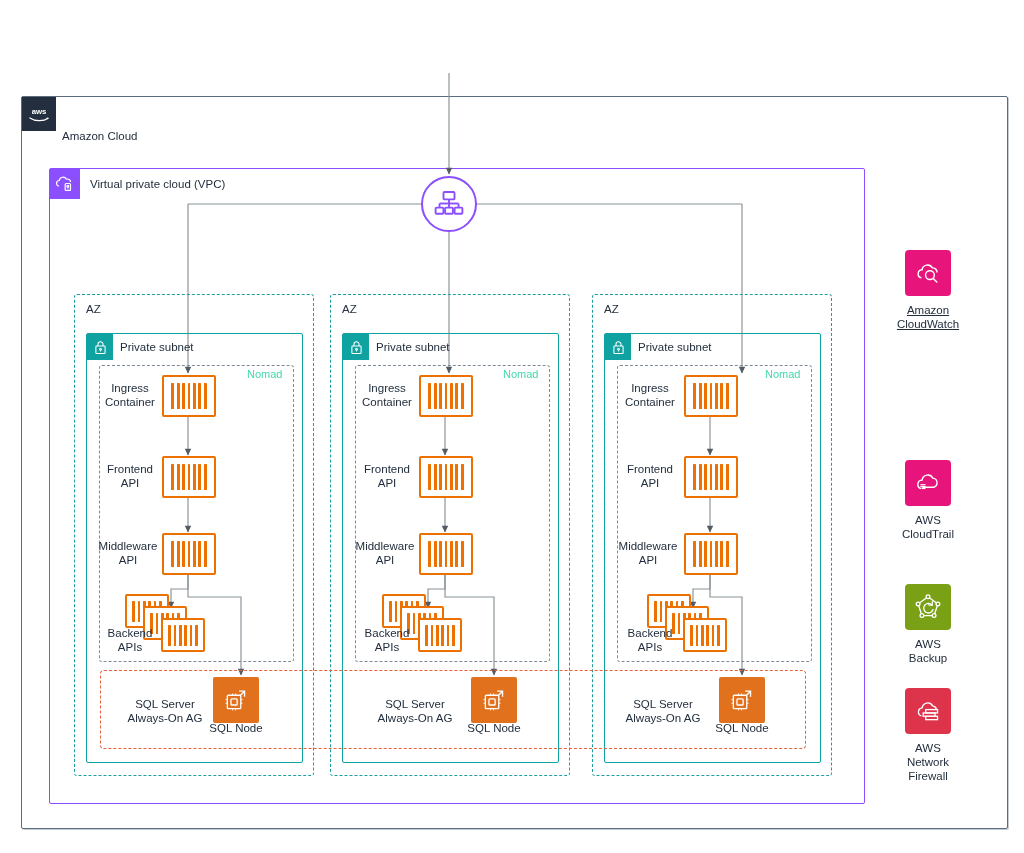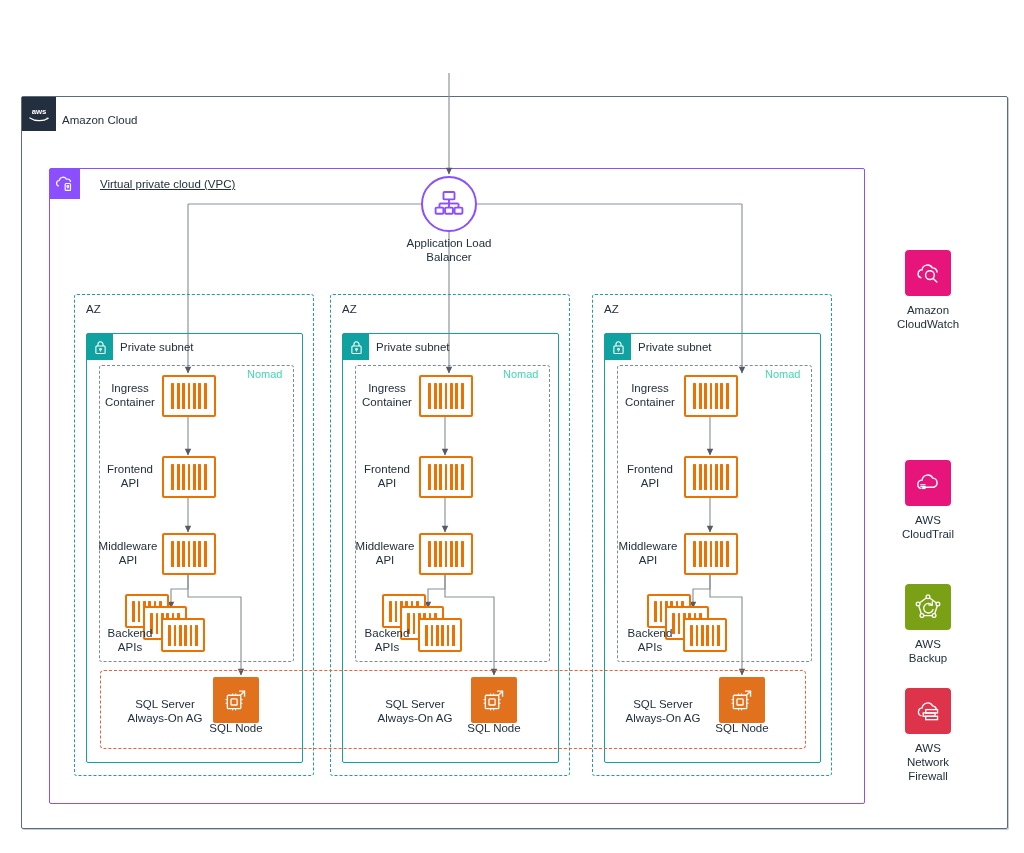--- a/index.html
+++ b/index.html
@@ -5,21 +5,21 @@
   html,body{margin:0;padding:0;background:#ffffff;}
   body{font-family:"Liberation Sans","DejaVu Sans",sans-serif;color:#232f3e;}
   #stage{position:relative;width:1024px;height:853px;overflow:hidden;background:#fff;}
   .abs{position:absolute;box-sizing:border-box;}
   .lbl{position:absolute;font-size:11.5px;line-height:14px;color:#232f3e;white-space:pre-line;text-align:center;}
   .lbl-left{text-align:left;}
 
   
   .cloud-frame{border:1.5px solid #5a6c7d;border-radius:2px;box-shadow:1px 1px 0 rgba(90,108,125,.35);}
   .cloud-tag{background:#232f3e;display:flex;align-items:center;justify-content:center;}
-  .cloud-title{font-size:11.5px;color:#232f3e;}
+  .cloud-title{font-size:11.5px;color:#232f3e;margin-top:16px;}
 
   .vpc-frame{border:1.6px solid #8c4fff;border-radius:2px;}
   .vpc-tag{background:#8c4fff;display:flex;align-items:center;justify-content:center;}
 
   .az-frame{border:1.8px dashed #1f9e9e;border-radius:3px;}
   .subnet-frame{border:1.6px solid #10a1a1;border-radius:2px;}
   .subnet-tag{background:#10a1a1;display:flex;align-items:center;justify-content:center;}
 
   .nomad-frame{border:1.4px dashed #7d8a99;border-radius:3px;}
   .nomad-lbl{position:absolute;font-size:11px;color:#43d9ad;}
@@ -65,21 +65,21 @@
 
   <div class="abs vpc-frame" style="left:49px;top:168px;width:816px;height:636px;"></div>
   <div class="abs vpc-tag" style="left:50px;top:169px;width:30px;height:30px;">
     <svg viewBox="0 0 24 24" width="20" height="20" fill="none" stroke="#ffffff" stroke-width="1.4">
       <path d="M4.5 14.5 a3.4 3.4 0 0 1 .6 -6.7 a4.6 4.6 0 0 1 8.6 -1.6 a3.8 3.8 0 0 1 5 3.5"></path>
       <rect x="12.2" y="11.4" width="6.4" height="8.2" rx="1.1" fill="none"></rect>
       <circle cx="15.4" cy="14.6" r="1.1"></circle>
       <line x1="15.4" y1="15.6" x2="15.4" y2="17.3"></line>
     </svg>
   </div>
-  <div class="abs" style="left:100px;top:178px;font-size:11.5px;text-decoration:underline;">Virtual private cloud (VPC)</div>
+  <div class="abs" style="left:90px;top:178px;font-size:11.5px;">Virtual private cloud (VPC)</div>
 
   <svg class="lines">
     <defs>
       <marker id="ah" viewBox="0 0 10 10" refX="8.4" refY="5" markerWidth="7" markerHeight="7" orient="auto-start-reverse">
         <path d="M0.5 1 L9 5 L0.5 9 z" fill="#545b64"></path>
       </marker>
     </defs>
     <g stroke="#879196" stroke-width="1.15" fill="none">
 
       <line x1="449" y1="73" x2="449" y2="174" marker-end="url(#ah)" stroke="#879196"></line>
@@ -118,22 +118,20 @@
       <line x1="17" y1="12.4" x2="17" y2="16.5"></line>
       <line x1="7.5" y1="16.5" x2="26.5" y2="16.5"></line>
       <line x1="7.5" y1="16.5" x2="7.5" y2="20.5"></line>
       <line x1="17" y1="16.5" x2="17" y2="20.5"></line>
       <line x1="26.5" y1="16.5" x2="26.5" y2="20.5"></line>
       <rect x="3.6" y="20.6" width="7.8" height="6.2" rx="1"></rect>
       <rect x="13.1" y="20.6" width="7.8" height="6.2" rx="1"></rect>
       <rect x="22.6" y="20.6" width="7.8" height="6.2" rx="1"></rect>
     </svg>
   </div>
-  <div class="lbl" style="left:379px;top:236px;width:140px;">Application Load
-Balancer</div>
 
   <div class="abs az-frame" style="left:74px;top:294px;width:240px;height:482px;"></div>
   <div class="abs lbl-left" style="left:86px;top:303px;font-size:11.5px;">AZ</div>
 
   <div class="abs subnet-frame" style="left:86px;top:333px;width:217px;height:430px;"></div>
   <div class="abs subnet-tag" style="left:87px;top:334px;width:26px;height:26px;">
     <svg viewBox="0 0 24 24" width="17" height="17" fill="none" stroke="#ffffff" stroke-width="1.5">
       <rect x="5.5" y="10" width="13" height="10.5" rx="1.2"></rect>
       <path d="M8.4 10 V7.6 a3.6 3.6 0 0 1 7.2 0 V10"></path>
       <circle cx="12" cy="14.6" r="1.25"></circle>
@@ -435,21 +433,21 @@
         <line x1="16.6" y1="26.8" x2="16.6" y2="28.8"></line>
         <line x1="7.2" y1="16.6" x2="5.2" y2="16.6"></line>
         <line x1="7.2" y1="20.6" x2="5.2" y2="20.6"></line>
         <line x1="22.4" y1="16.6" x2="24.4" y2="16.6"></line>
         <line x1="22.4" y1="20.6" x2="24.4" y2="20.6"></line>
       </g>
     </svg>
   </div>
   <div class="lbl" style="left:702px;top:721px;width:80px;">SQL Node</div>
 
-  <div class="svc" style="left:878px;top:250px;">
+  <div class="svc" style="left:878px;top:250px;text-decoration:underline;">
     <div class="tile" style="background:#e7157b;">
       <svg viewBox="0 0 34 34" width="30" height="30" fill="none" stroke="#ffffff" stroke-width="1.6">
         <path d="M9.5 22.5 a4.6 4.6 0 0 1 .8 -9.1 a6.2 6.2 0 0 1 11.6 -2.2 a5.1 5.1 0 0 1 5.4 5.2"></path>
         <circle cx="19.2" cy="19.4" r="5"></circle>
         <line x1="22.9" y1="23.1" x2="27" y2="27.2" stroke-linecap="round"></line>
       </svg>
     </div>
     <div class="cap">Amazon
 CloudWatch</div>
   </div>

